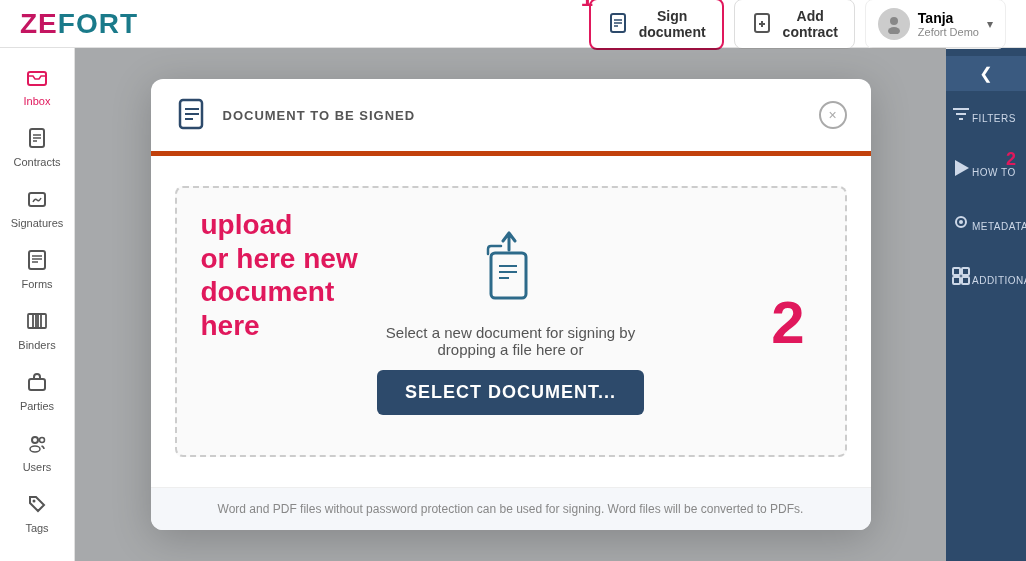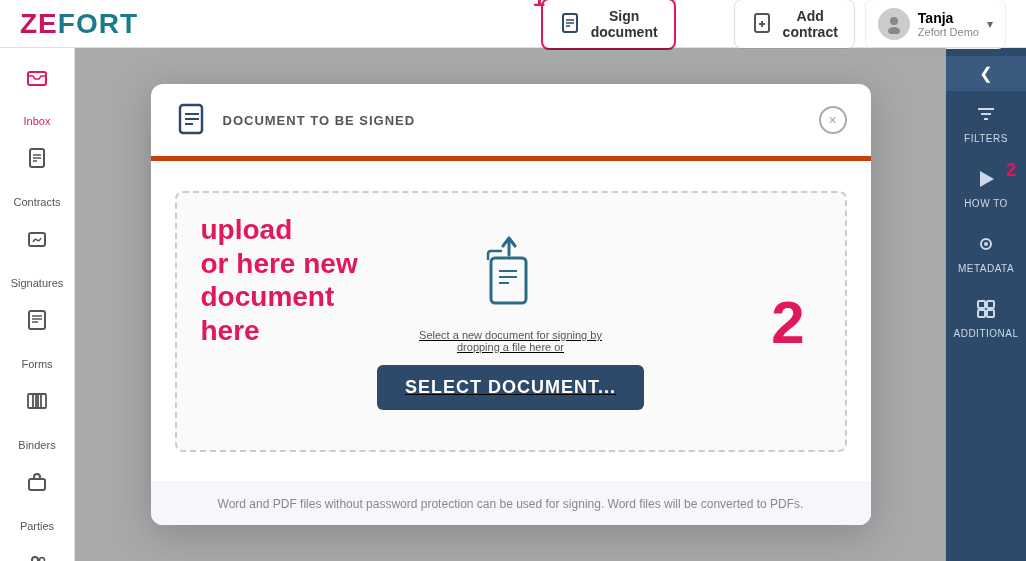--- a/index.html
+++ b/index.html
@@ -24,21 +24,21 @@
       font-size: 14px; font-weight: 600; border: none;
     }
     .sign-btn {
       background: #fff; border: 2.5px solid #e0185c; color: #333;
       position: relative;
     }
     .sign-btn-number {
       position: absolute; top: -14px; left: -10px;
       font-size: 22px; font-weight: 900; color: #e0185c;
     }
-    .add-contract-btn { background: #fff; border: 1px solid #ddd; color: #333; margin-left: 48px; }
+    .add-contract-btn { background: #fff; border: 1px solid #ddd; color: #333; }
     .user-area {
       display: flex; align-items: center; gap: 8px; padding: 8px 12px;
       border-radius: 8px; border: 1px solid #eee; cursor: pointer;
     }
     .user-icon { width: 32px; height: 32px; border-radius: 50%; background: #ccc; display: flex; align-items: center; justify-content: center; }
     .user-name { font-size: 14px; font-weight: 600; }
     .user-sub { font-size: 11px; color: #888; }
     .chevron { font-size: 12px; color: #666; }
 
     
@@ -46,42 +46,42 @@
 
     
     .sidebar {
       width: 75px; background: #fff; border-right: 1px solid #e0e0e0;
       display: flex; flex-direction: column; align-items: center;
       padding: 8px 0; flex-shrink: 0;
     }
     .sidebar-item {
       display: flex; flex-direction: column; align-items: center;
       padding: 8px 4px; cursor: pointer; width: 100%;
-      border-radius: 6px; margin: 2px 6px; gap: 20px;
+      border-radius: 6px; margin: 2px 6px;
     }
     .sidebar-item.active { color: #e0185c; }
     .sidebar-item .s-icon { font-size: 20px; margin-bottom: 2px; color: #555; }
     .sidebar-item.active .s-icon { color: #e0185c; }
     .sidebar-item .s-label { font-size: 11px; color: #555; text-align: center; }
     .sidebar-item.active .s-label { color: #e0185c; }
 
     
     .content { flex: 1; background: #f0f2f5; position: relative; overflow: hidden; }
 
     
     .right-panel {
       width: 80px; background: #2d4a6b; display: flex; flex-direction: column;
       align-items: center; padding: 8px 0; flex-shrink: 0;
     }
     .right-panel-toggle {
       color: #fff; font-size: 16px; cursor: pointer; padding: 8px; width: 100%;
       text-align: center; background: #3a5a80;
     }
     .right-panel-item {
-      display: flex; flex-direction: column; align-items: center;
+      display: flex; flex-direction: row; align-items: center;
       color: #cdd8e8; padding: 12px 4px; cursor: pointer; width: 100%;
     }
     .right-panel-item .rp-icon { font-size: 18px; margin-bottom: 3px; }
     .right-panel-item .rp-label { font-size: 10px; text-align: center; letter-spacing: 0.5px; text-transform: uppercase; }
     .right-panel-item.howto { position: relative; }
     .howto-number {
       position: absolute; top: 4px; right: 10px;
       font-size: 18px; font-weight: 900; color: #e0185c;
     }
 
@@ -106,27 +106,27 @@
     .modal-title { font-size: 13px; font-weight: 600; color: #555; letter-spacing: 1px; text-transform: uppercase; }
     .modal-close {
       margin-left: auto; width: 28px; height: 28px; border-radius: 50%;
       border: 2px solid #aaa; color: #aaa; display: flex; align-items: center;
       justify-content: center; cursor: pointer; font-size: 14px;
     }
     .modal-body { padding: 30px 24px; }
     .modal-drop-zone {
       border: 2px dashed #ccc; border-radius: 8px; padding: 40px 20px;
       display: flex; flex-direction: column; align-items: center; gap: 12px;
-      background: #fafafa; min-height: 220px; position: relative; text-decoration: underline;
+      background: #fafafa; min-height: 220px; position: relative;
     }
     .upload-label {
       position: absolute; left: 24px; top: 20px;
       font-size: 28px; font-weight: 900; color: #e0185c; line-height: 1.2;
     }
-    .drop-text { font-size: 11px; color: #555; text-align: center; }
+    .drop-text { font-size: 15px; color: #555; text-align: center; }
     .select-btn {
       background: #2d4a6b; color: #fff; border: none; border-radius: 6px;
       padding: 12px 28px; font-size: 18px; font-weight: 700; letter-spacing: 1px;
       cursor: pointer; text-transform: uppercase;
     }
     .modal-footer {
       padding: 14px 24px; background: #f5f7fa; border-top: 1px solid #eee;
       font-size: 12px; color: #888; text-align: center;
     }
     .step-number-2 {

